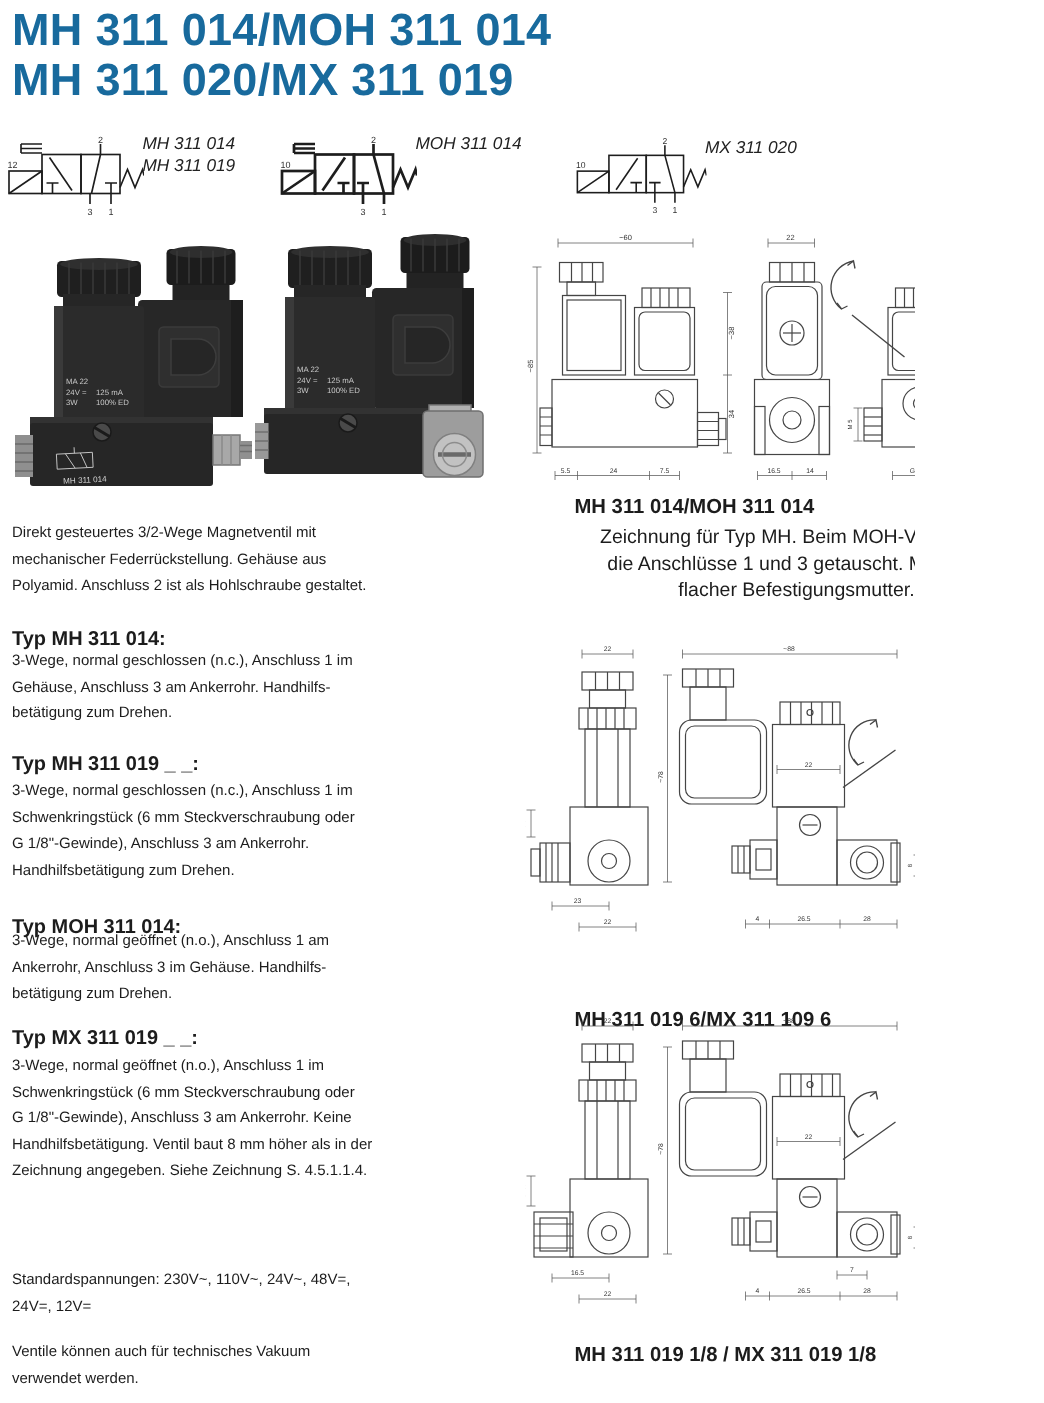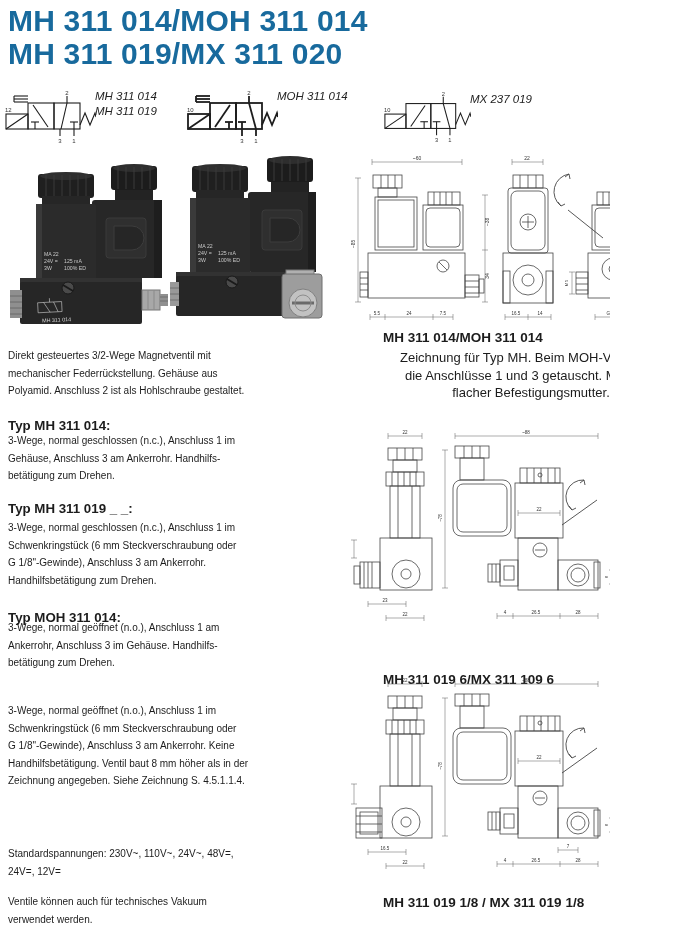--- a/index.html
+++ b/index.html
@@ -19,21 +19,21 @@
   .dim{stroke:#5a5a5a;stroke-width:0.5;fill:none;}
   .dtx{font-family:"Liberation Sans",sans-serif;fill:#333;}
 </style>
 </head>
 <body>
 
 <div class="page">
 
   <div class="abs title">
     <div>MH 311 014/MOH 311 014</div>
-    <div>MH 311 019/MX 311 020</div>
+    <div>MH 311 020/MX 311 019</div>
   </div>
 
   <svg class="abs" style="left:4px;top:87px" width="92" height="58" viewBox="0 0 92 58">
     <g class="lnb" stroke-width="1.1">
       <rect x="24" y="16" width="26" height="26"></rect>
         <rect x="50" y="16" width="26" height="26"></rect>
       <line x1="63" y1="16" x2="63" y2="9"></line>
       <line x1="56" y1="42" x2="56" y2="49"></line>
         <line x1="70" y1="42" x2="70" y2="49"></line>
       <rect x="2" y="27" width="22" height="15"></rect>
@@ -103,21 +103,21 @@
       <line x1="63" y1="16" x2="70" y2="42"></line>
       <line x1="52" y1="35" x2="60" y2="35"></line>
         <line x1="56" y1="35" x2="56" y2="42"></line>
       <polyline points="76,38 81,26 86,38 91,26 92,30"></polyline>
     </g>
     <text x="63" y="8" font-size="6" text-anchor="middle" class="dtx">2</text>
     <text x="56" y="56" font-size="6" text-anchor="middle" class="dtx">3</text>
     <text x="70" y="56" font-size="6" text-anchor="middle" class="dtx">1</text>
     <text x="1" y="25" font-size="6" class="dtx">10</text>
   </svg>
-  <div class="abs symlabel" style="left:470px;top:92px">MX 237 019</div>
+  <div class="abs symlabel" style="left:470px;top:92px">MX 311 020</div>
 
   <svg class="abs" style="left:8px;top:160px" width="162" height="175" viewBox="0 0 162 175">
     <g>
       <rect x="103" y="6" width="46" height="24" rx="3" fill="#1c1c1c"></rect>
       <ellipse cx="126" cy="8" rx="21" ry="4" fill="#2e2e2e"></ellipse>
       <line x1="110" y1="7" x2="110" y2="29" stroke="#3a3a3a"></line>
         <line x1="118" y1="7" x2="118" y2="29" stroke="#3a3a3a"></line>
       <line x1="126" y1="7" x2="126" y2="29" stroke="#3a3a3a"></line>
         <line x1="134" y1="7" x2="134" y2="29" stroke="#3a3a3a"></line>
       <line x1="142" y1="7" x2="142" y2="29" stroke="#3a3a3a"></line>
@@ -373,20 +373,21 @@
 betätigung zum Drehen.</div>
   <div class="abs head" style="top:501px">Typ MH 311 019 _ _:</div>
   <div class="abs para" style="top:519px">3-Wege, normal geschlossen (n.c.), Anschluss 1 im
 Schwenkringstück (6 mm Steckverschraubung oder
 G 1/8"-Gewinde), Anschluss 3 am Ankerrohr.
 Handhilfsbetätigung zum Drehen.</div>
   <div class="abs head" style="top:610px">Typ MOH 311 014:</div>
   <div class="abs para" style="top:619px">3-Wege, normal geöffnet (n.o.), Anschluss 1 am
 Ankerrohr, Anschluss 3 im Gehäuse. Handhilfs-
 betätigung zum Drehen.</div>
+  <div class="abs head" style="top:684px">Typ MX 311 019 _ _:</div>
   <div class="abs para" style="top:702px">3-Wege, normal geöffnet (n.o.), Anschluss 1 im
 Schwenkringstück (6 mm Steckverschraubung oder
 G 1/8"-Gewinde), Anschluss 3 am Ankerrohr. Keine
 Handhilfsbetätigung. Ventil baut 8 mm höher als in der
 Zeichnung angegeben. Siehe Zeichnung S. 4.5.1.1.4.</div>
   <div class="abs para" style="top:845px">Standardspannungen: 230V~, 110V~, 24V~, 48V=,
 24V=, 12V=</div>
   <div class="abs para" style="top:893px">Ventile können auch für technisches Vakuum
 verwendet werden.</div>
 

